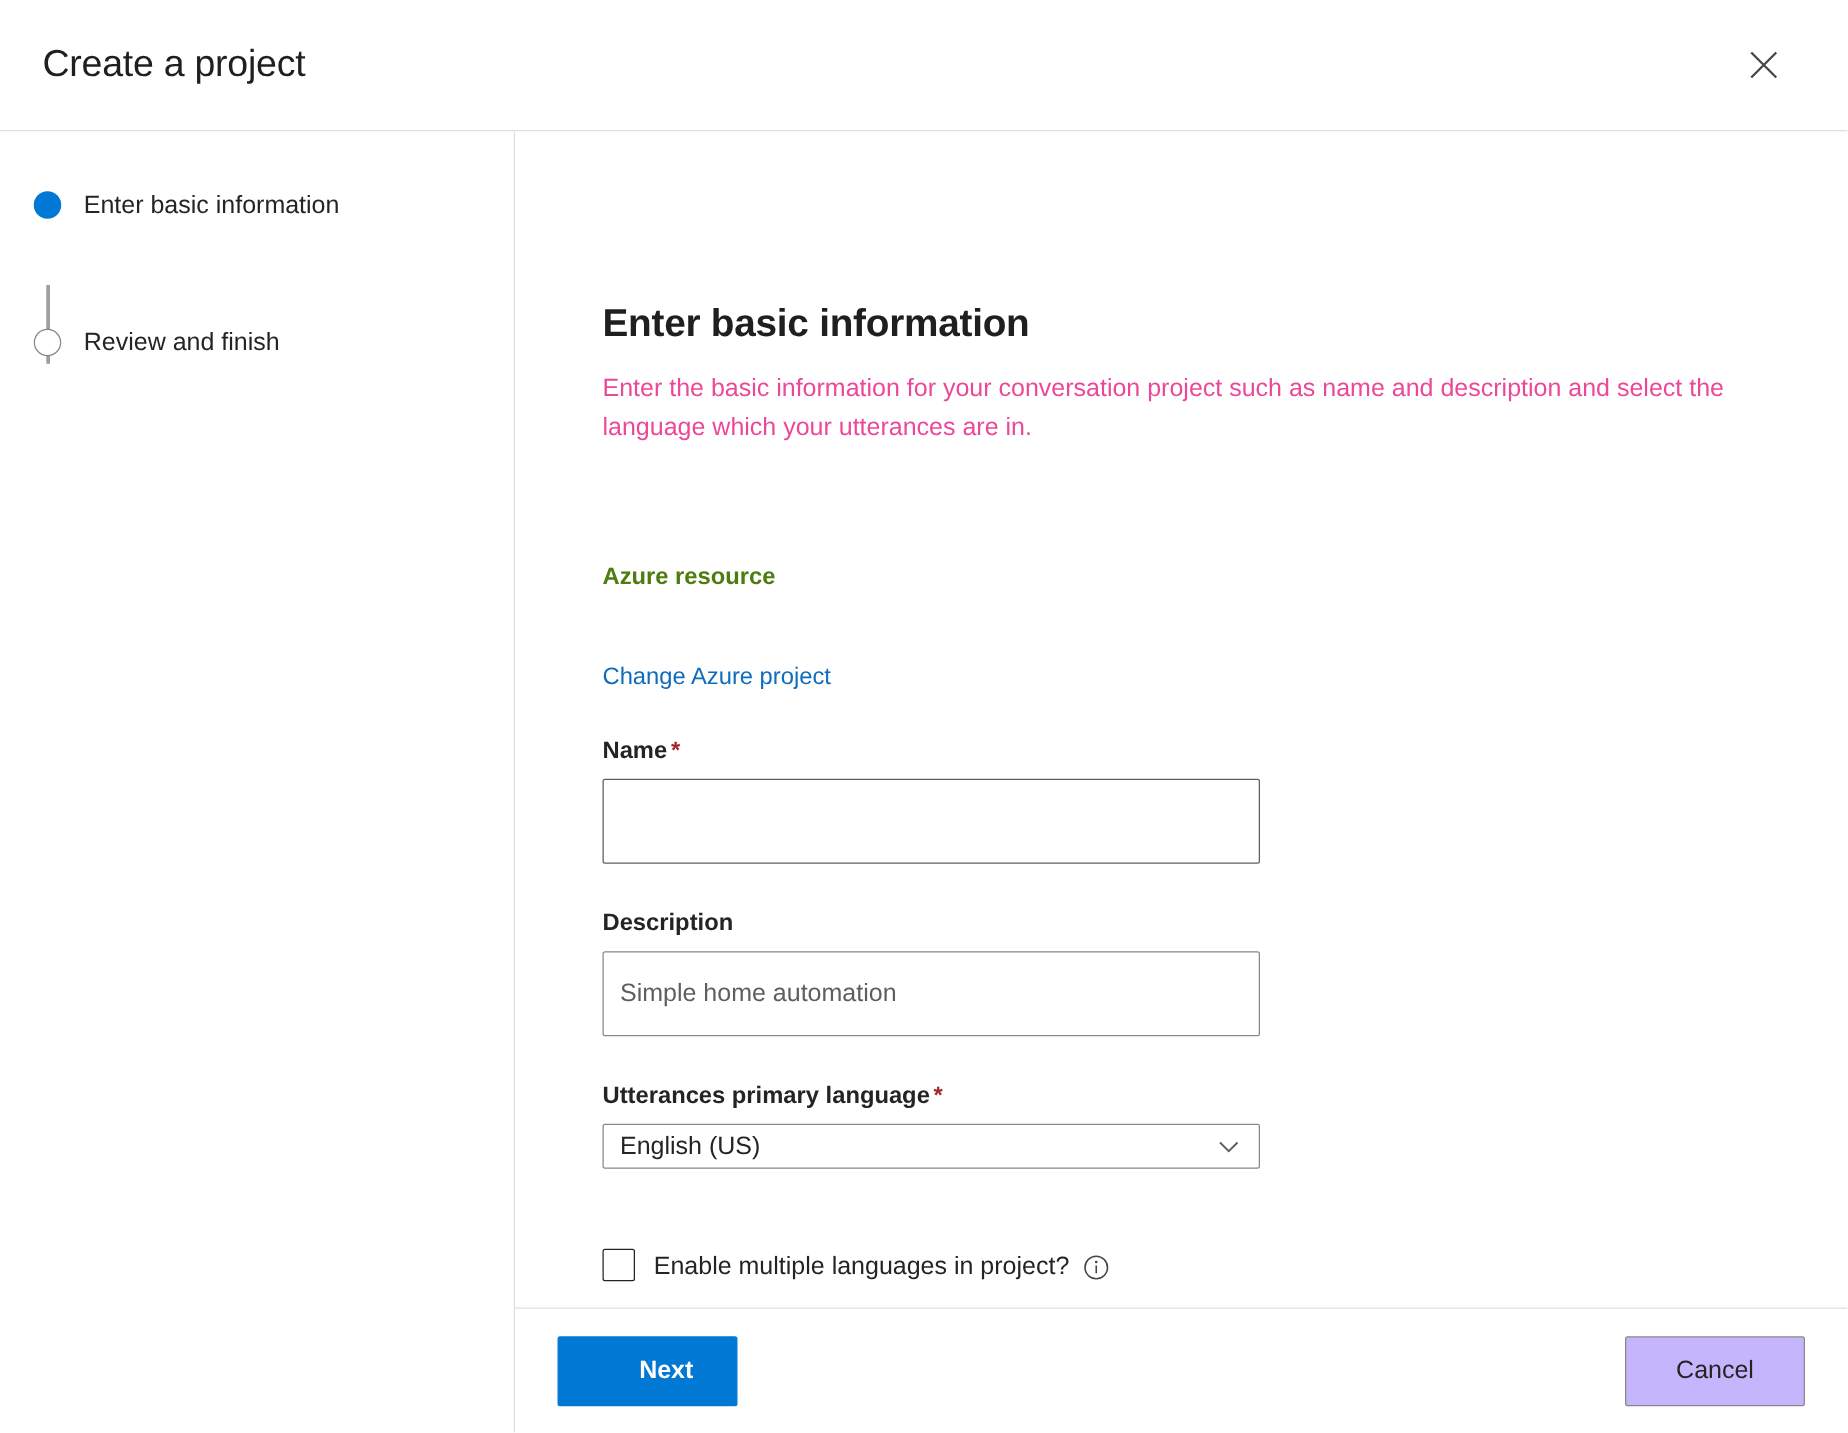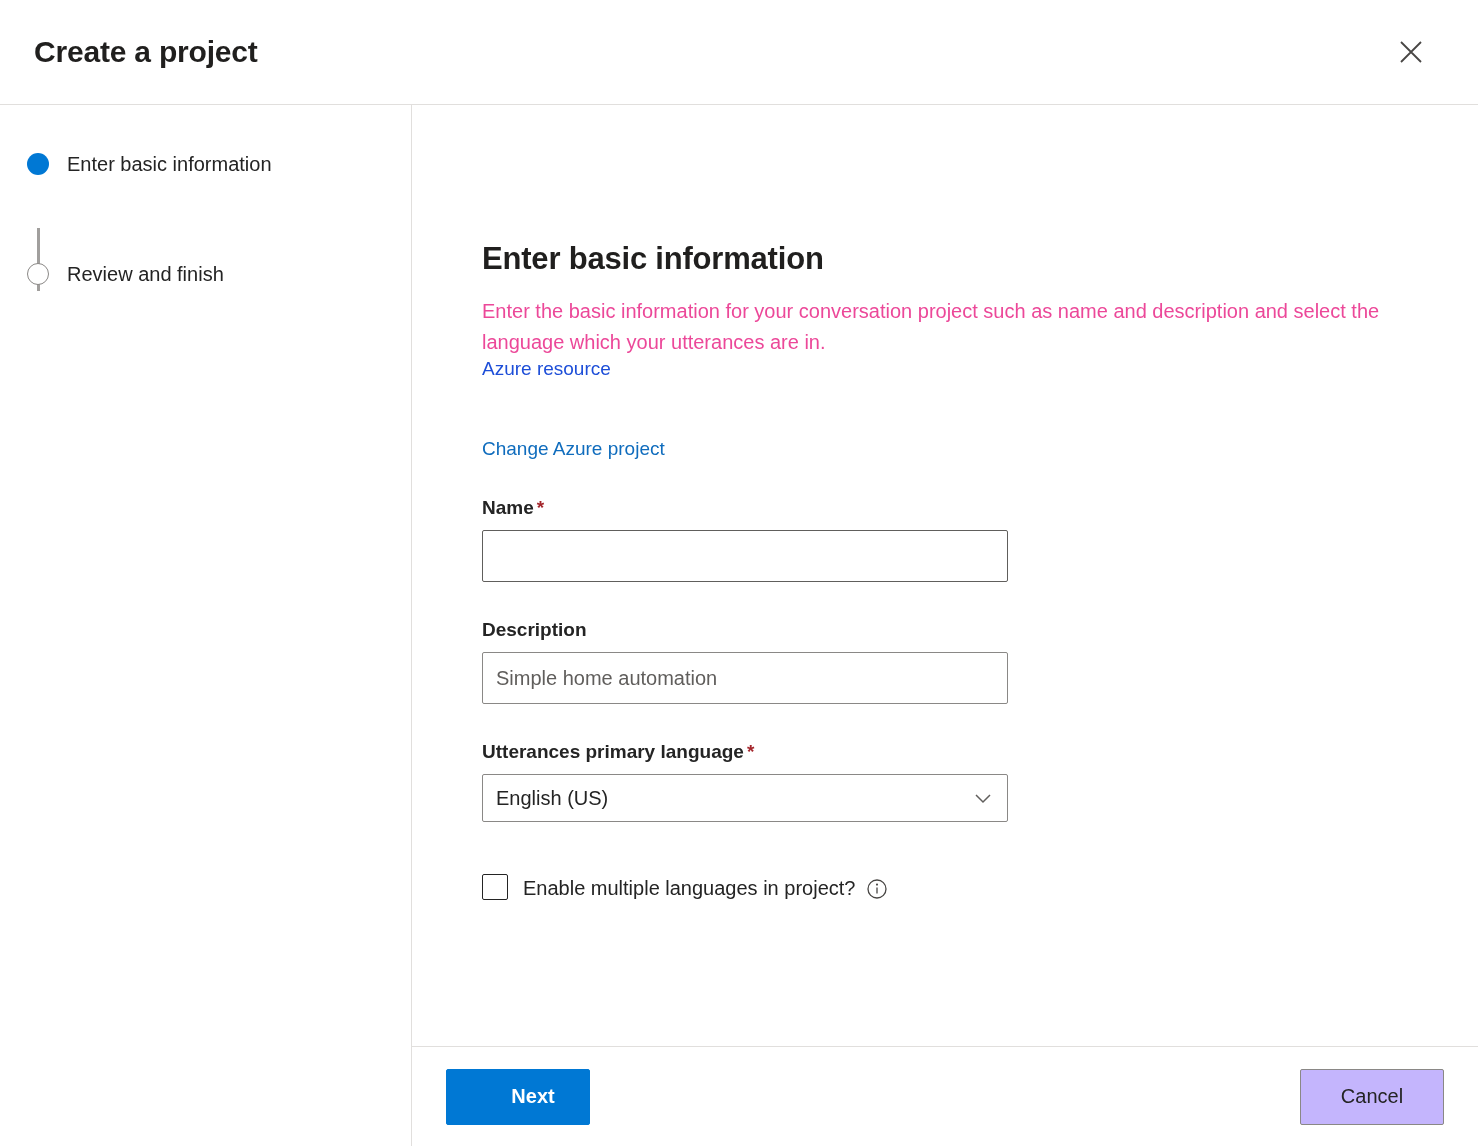--- a/index.html
+++ b/index.html
@@ -25,21 +25,21 @@
     height: 105px;
     flex: 0 0 105px;
     border-bottom: 1px solid #e1dfdd;
     display: flex;
     align-items: center;
     justify-content: space-between;
     padding: 0 34px 0 34px;
   }
   .header-title {
     font-size: 30px;
-    font-weight: 700;
+    font-weight: 400;
     letter-spacing: -0.2px;
     color: #201f1e;
     line-height: 1.2;
   }
   .close-btn {
     width: 46px; height: 46px;
     display: flex; align-items: center; justify-content: center;
     background: transparent; border: none; cursor: pointer;
     margin-right: 10px;
   }
@@ -121,22 +121,23 @@
   .main-desc {
     font-size: 20px;
     line-height: 31px;
     color: #ec4899;
     margin: 0;
     max-width: 1000px;
   }
 
   .section-label-disabled {
     font-size: 19px;
-    font-weight: 400;
-    color: #1d4ed8;
+    font-weight: 700;
+    color: #4d7c0f;
+    margin-top: 93px;
   }
   .resource-gap { height: 58px; }
 
   .link {
     display: inline-block;
     font-size: 19px;
     color: #0f6cbd;
     text-decoration: none;
     cursor: pointer;
   }
@@ -146,41 +147,41 @@
     font-size: 19px;
     font-weight: 600;
     color: #242424;
     margin-bottom: 11px;
     display: block;
   }
   .req { color: #a4262c; font-weight: 600; margin-left: 3px; }
 
   .text-input {
     width: 526px;
-    height: 52px;
+    height: 68px;
     border: 1px solid #605e5c;
     border-radius: 2px;
     background: #ffffff;
     font-family: "Liberation Sans", sans-serif;
     font-size: 20px;
     color: #0c4a6e;
     padding: 0 13px;
     outline: none;
   }
   .text-input::placeholder { color: #605e5c; }
   .text-input.light-border { border-color: #8a8886; }
 
   .select-wrap {
     position: relative;
     width: 526px;
     height: 52px;
   }
   .select-box {
     width: 526px;
-    height: 48px;
+    height: 36px;
     border: 1px solid #8a8886;
     border-radius: 2px;
     background: #ffffff;
     display: flex;
     align-items: center;
     padding: 0 13px;
     cursor: pointer;
   }
   .select-value {
     font-size: 20px;

